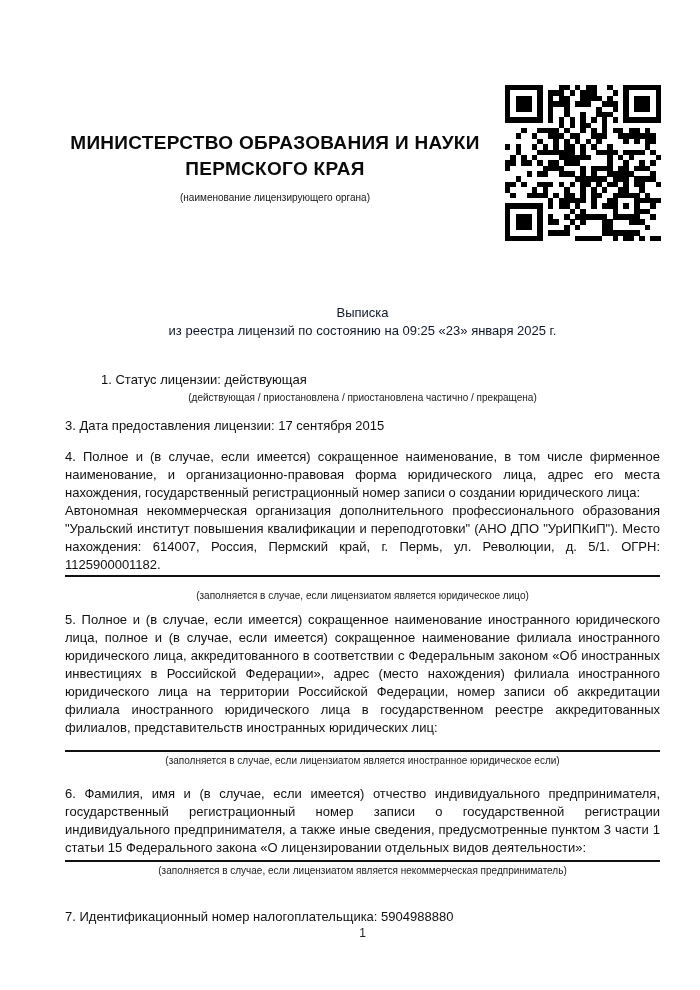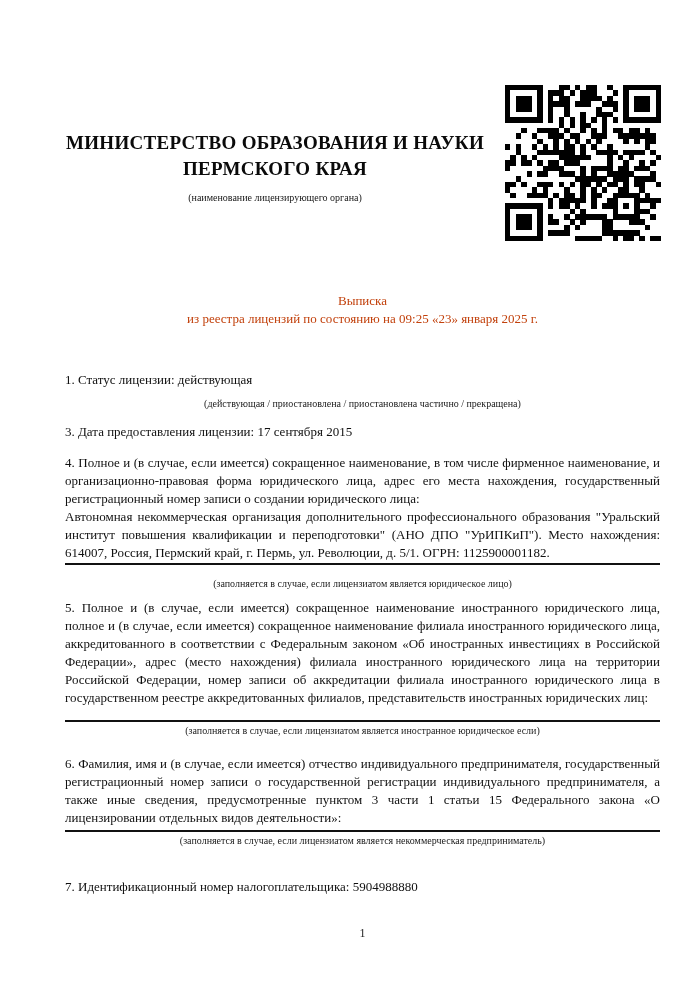--- a/index.html
+++ b/index.html
@@ -1,53 +1,53 @@
 <!DOCTYPE html>
 <html lang="ru"><head>
 <meta charset="utf-8">
 <style>
   html,body{margin:0;padding:0;background:#ffffff;}
   .page{
     position:relative;
     width:696px;height:990px;
     background:#ffffff;
     color:#0e0e0e;
-    font-family:Liberation Serif, serif;
+    font-family:Liberation Sans, sans-serif;
     overflow:hidden;
   }
   
   .org-block{
     position:absolute;left:63px;top:130px;width:424px;
     text-align:center;
   }
   .org-title{
     font-weight:bold;font-size:19px;line-height:26px;
     letter-spacing:0.3px;color:#0a0a0a;
   }
   .org-caption{font-size:10px;line-height:13px;margin-top:9px;color:#161616;}
   .qr-wrap{
     position:absolute;left:505px;top:85px;width:156px;height:156px;
   }
   .qr-wrap svg{display:block;width:156px;height:156px;shape-rendering:crispEdges;}
   
   .doc-title{
-    position:absolute;left:65px;top:292px;width:595px;
-    text-align:center;font-size:13px;line-height:18px;color:#c2410c;
+    position:absolute;left:65px;top:304px;width:595px;
+    text-align:center;font-size:13px;line-height:18px;color:#0f172a;
   }
   
   .content{
     position:absolute;left:65px;top:365px;width:595px;
     font-size:13px;line-height:18px;color:#101010;
   }
   .item-line{margin:0;}
   .para{margin:0;text-align:justify;text-justify:inter-word;}
   .caption{font-size:10px;line-height:13px;text-align:center;color:#1a1a1a;}
   .rule{border-top:2px solid #111;height:0;width:100%;}
-  #i1{margin-top:6px;}
-  #cap1{margin-top:8px;}
+  #i1{margin-top:6px;margin-left:36px;}
+  #cap1{margin-top:2px;}
   #i2{margin-top:17px;}
   #i3{margin-top:13px;}
   #p4a{margin-top:13px;}
   #rule4{margin-top:1px;}
   #cap4{margin-top:12px;}
   #p5{margin-top:9px;}
   #rule5{margin-top:13px;}
   #cap5{margin-top:2px;}
   #p6{margin-top:18px;}
   #rule6{margin-top:3px;}

